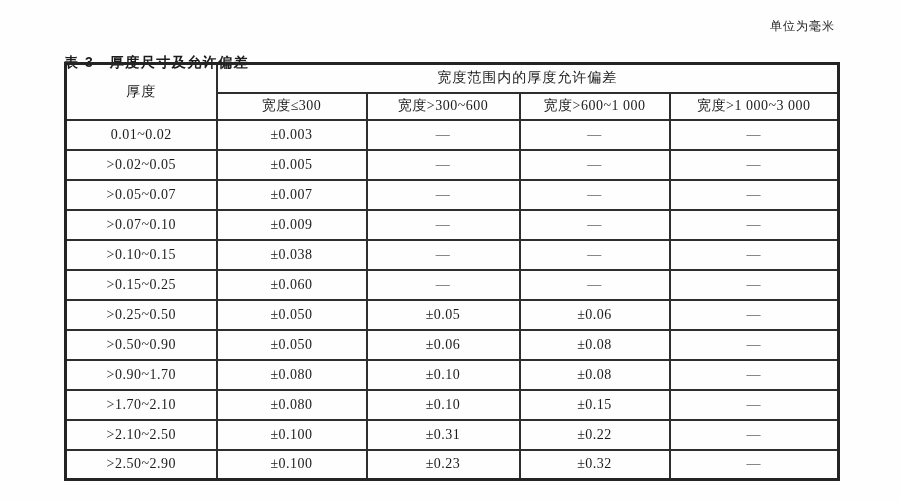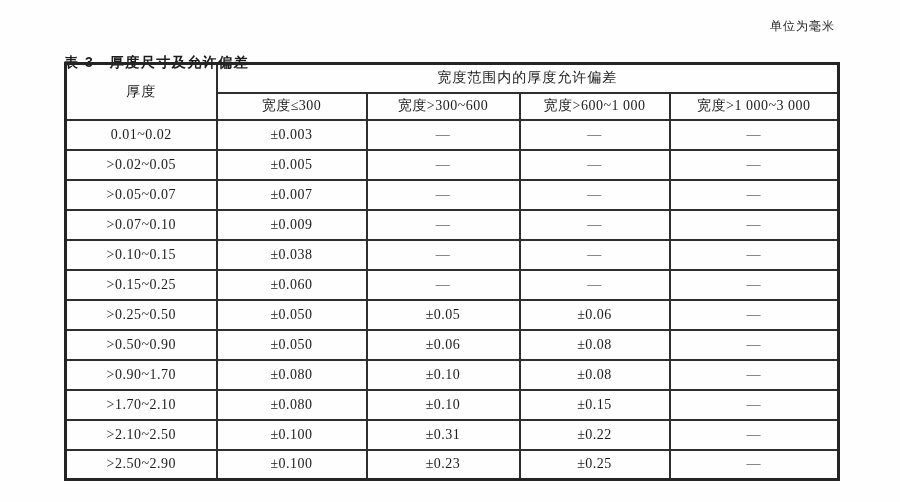--- a/index.html
+++ b/index.html
@@ -166,19 +166,19 @@
           <td>&gt;2.10~2.50</td>
           <td>±0.100</td>
           <td>±0.31</td>
           <td>±0.22</td>
           <td class="dash">—</td>
         </tr>
         <tr>
           <td>&gt;2.50~2.90</td>
           <td>±0.100</td>
           <td>±0.23</td>
-          <td>±0.25</td>
+          <td>±0.32</td>
           <td class="dash">—</td>
         </tr>
       </tbody>
   </table>
 
 </div>
 
 </body></html>

